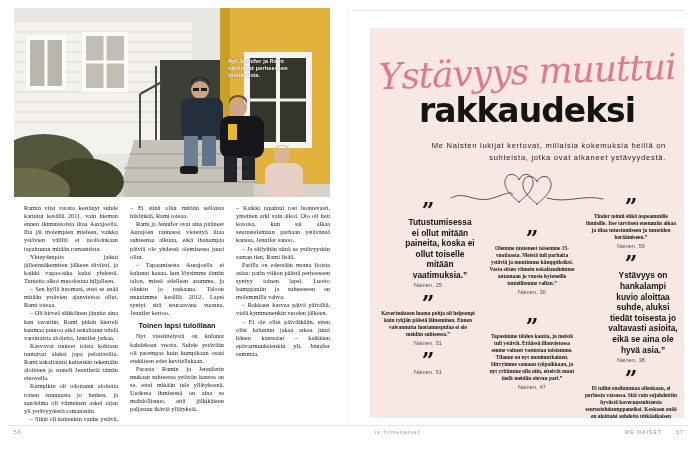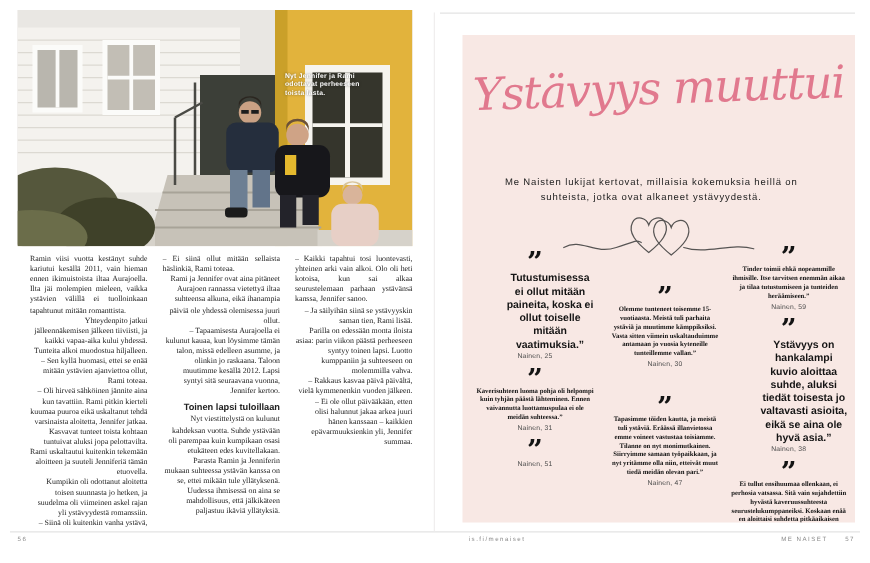--- a/index.html
+++ b/index.html
@@ -12,35 +12,35 @@
   .gutter{position:absolute;background:#f0eeee;}
 
   
   .photo{left:14px;top:8px;width:316px;height:189px;overflow:hidden;background:#e9e7e3;}
   .photo svg{display:block;}
   .photo-caption{left:228px;top:58px;width:64px;font:700 5.4px/7px "Liberation Sans",sans-serif;
                  color:#ffffff;letter-spacing:.2px;text-shadow:0 0 2px rgba(0,0,0,.55);}
   .bodycol{top:204px;width:94px;height:218px;overflow:hidden;
            font:6.3px/1.29 "Liberation Serif",serif;text-align:justify;color:#222;}
   .bodycol p{margin:0;}
-  .bodycol p + p{text-indent:6px;text-align:right;}
+  .bodycol p + p{text-indent:6px;}
   #col1{left:24px;} #col2{left:130px;} #col3{left:236px;}
   .subhead{font:700 7.4px/1.2 "Liberation Sans",sans-serif;text-align:center;
            text-indent:0 !important;margin:4px 0 2px 0 !important;}
   .pullquote{font:700 9px/1.35 "Liberation Sans",sans-serif;text-align:center;
              letter-spacing:.4px;margin:8px 2px;color:#141414;}
 
   
   .pinkbox{left:370px;top:28px;width:314px;height:390px;background:var(--pink_bg,#f8e8e4);overflow:hidden;}
   .title-script{position:absolute;left:0;top:26px;width:314px;text-align:center;
                 font:italic 500 36px/1 "DejaVu Serif",serif;color:var(--script_pink,#e1798e);
                 transform:rotate(-2deg);letter-spacing:-1px;}
   .title-bold{position:absolute;left:0;top:66px;width:314px;text-align:center;
               font:800 33px/1 "DejaVu Sans","Liberation Sans",sans-serif;color:#141414;letter-spacing:-1px;}
-  .subtitle{position:absolute;left:21px;top:112px;width:260px;text-align:center;
+  .subtitle{position:absolute;left:36px;top:112px;width:260px;text-align:right;
             font:500 7.6px/1.55 "Liberation Sans",sans-serif;letter-spacing:.7px;color:#222;}
   .heartline{position:absolute;left:77px;top:136px;}
 
   .qcol{position:absolute;}
   #qcol1{left:10px;top:176px;width:96px;}
   #qcol2{left:118px;top:204px;width:88px;}
   #qcol3{left:214px;top:172px;width:94px;}
   .quote{text-align:center;margin-bottom:8px;}
   .qmark{font:700 22px/0.6 "DejaVu Serif",serif;height:13px;color:#141414;}
   .qtext{color:#141414;}
@@ -177,20 +177,21 @@
 <div id="col3" class="abs bodycol">
   <p>– Kaikki tapahtui tosi luontevasti, yhteinen arki vain alkoi. Olo oli heti kotoisa, kun sai alkaa seurustelemaan parhaan ystävänsä kanssa, Jennifer sanoo.</p>
   <p>– Ja säilyihän siinä se ystävyyskin saman tien, Rami lisää.</p>
   <p>Parilla on edessään monta iloista asiaa: parin viikon päästä perheeseen syntyy toinen lapsi. Luotto kumppaniin ja suhteeseen on molemmilla vahva.</p>
   <p>– Rakkaus kasvaa päivä päivältä, vielä kymmenenkin vuoden jälkeen.</p>
   <p>– Ei ole ollut päivääkään, etten olisi halunnut jakaa arkea juuri hänen kanssaan – kaikkien epävarmuuksienkin yli, Jennifer summaa.</p>
 </div>
 
 <div class="abs pinkbox">
   <div class="title-script">Ystävyys muuttui</div>
+  <div class="title-bold">rakkaudeksi</div>
   <div class="subtitle">Me Naisten lukijat kertovat, millaisia kokemuksia heillä on suhteista, jotka ovat alkaneet ystävyydestä.</div>
 
   <svg class="heartline" width="160" height="44" viewBox="0 0 160 44">
     <g fill="none" stroke="#3a3a3a" stroke-width="1" stroke-linecap="round" opacity="0.85">
       <path d="M4,34 C18,26 28,40 46,34 S62,28 66,30"></path>
       <path d="M72,38 C62,30 55,22 59,14 C62,8 70,10 72,16 C74,10 82,8 85,14 C89,22 82,30 72,38 Z"></path>
       <path d="M90,40 C80,32 73,24 77,16 C80,10 88,12 90,18 C92,12 100,10 103,16 C107,24 100,32 90,40 Z"></path>
       <path d="M100,34 C118,40 138,30 156,35"></path>
     </g>
   </svg>

